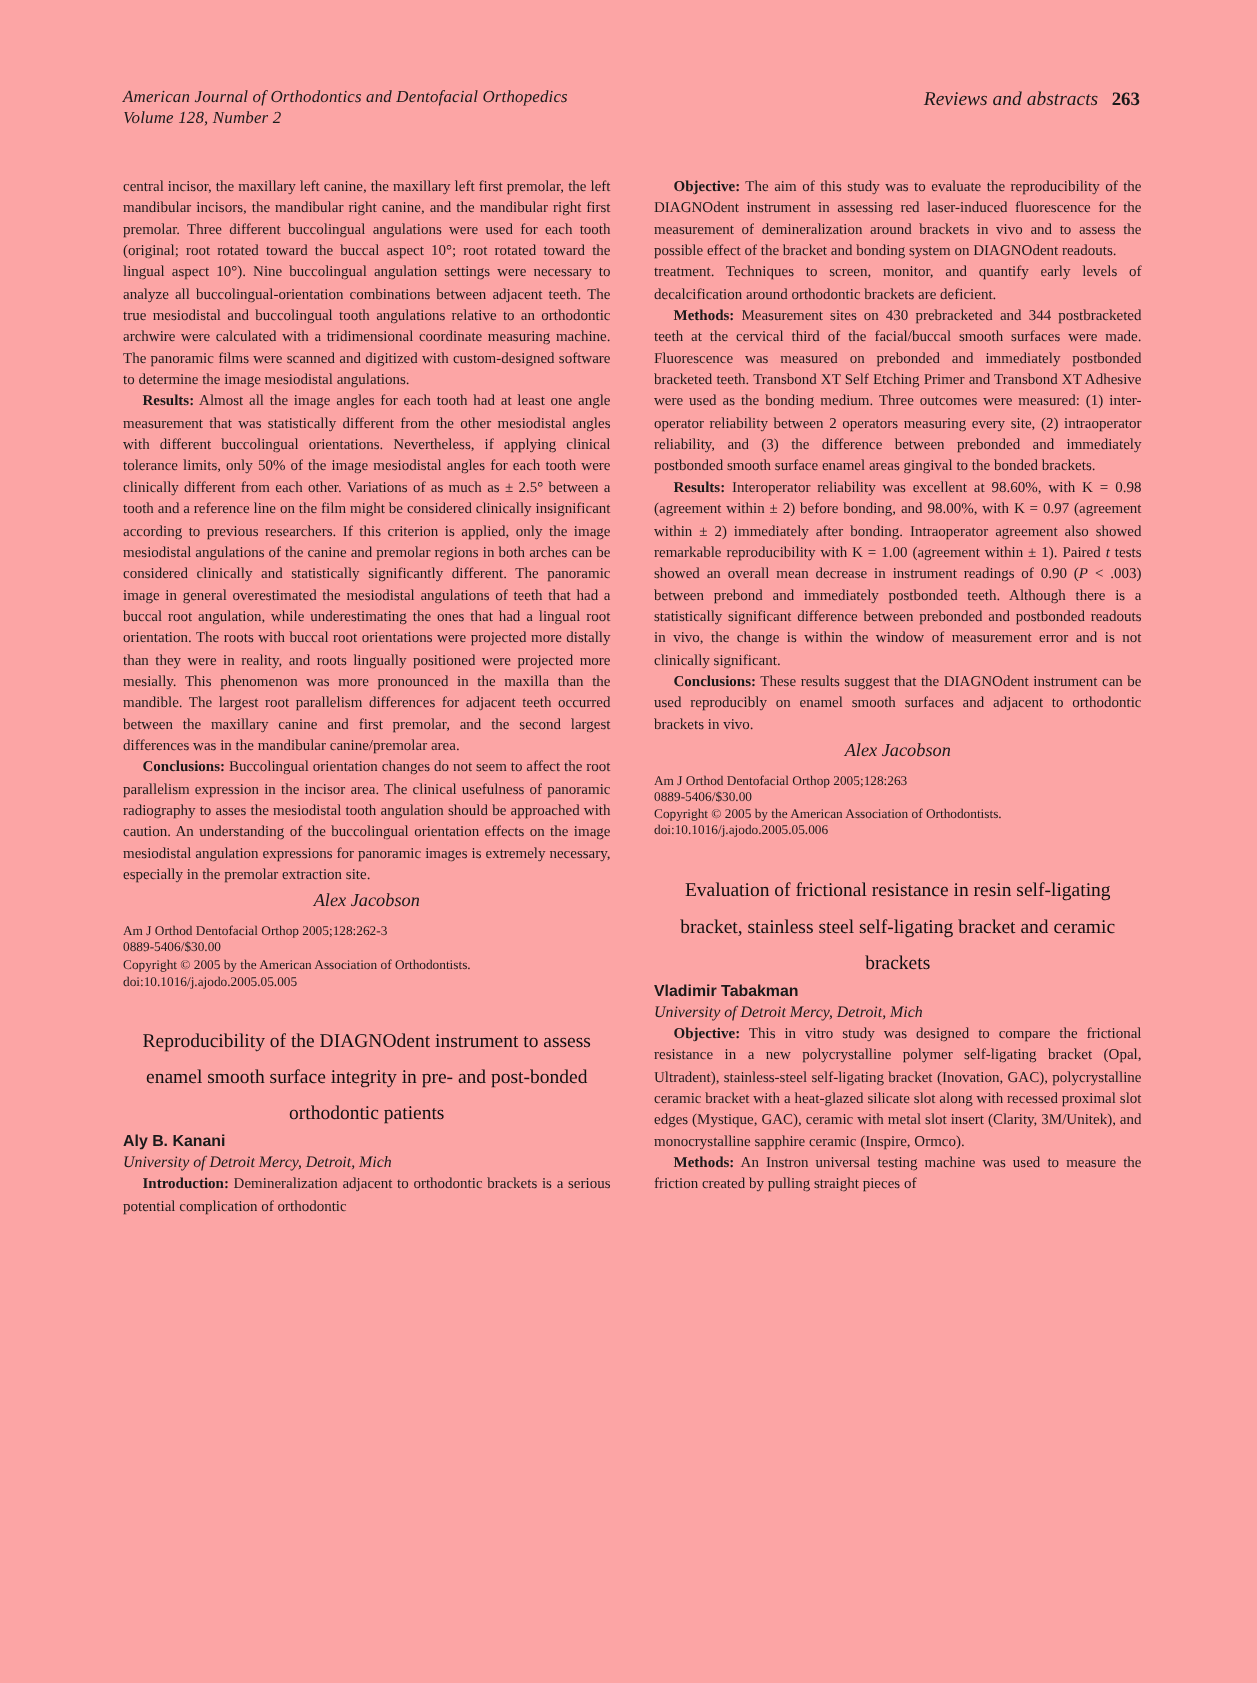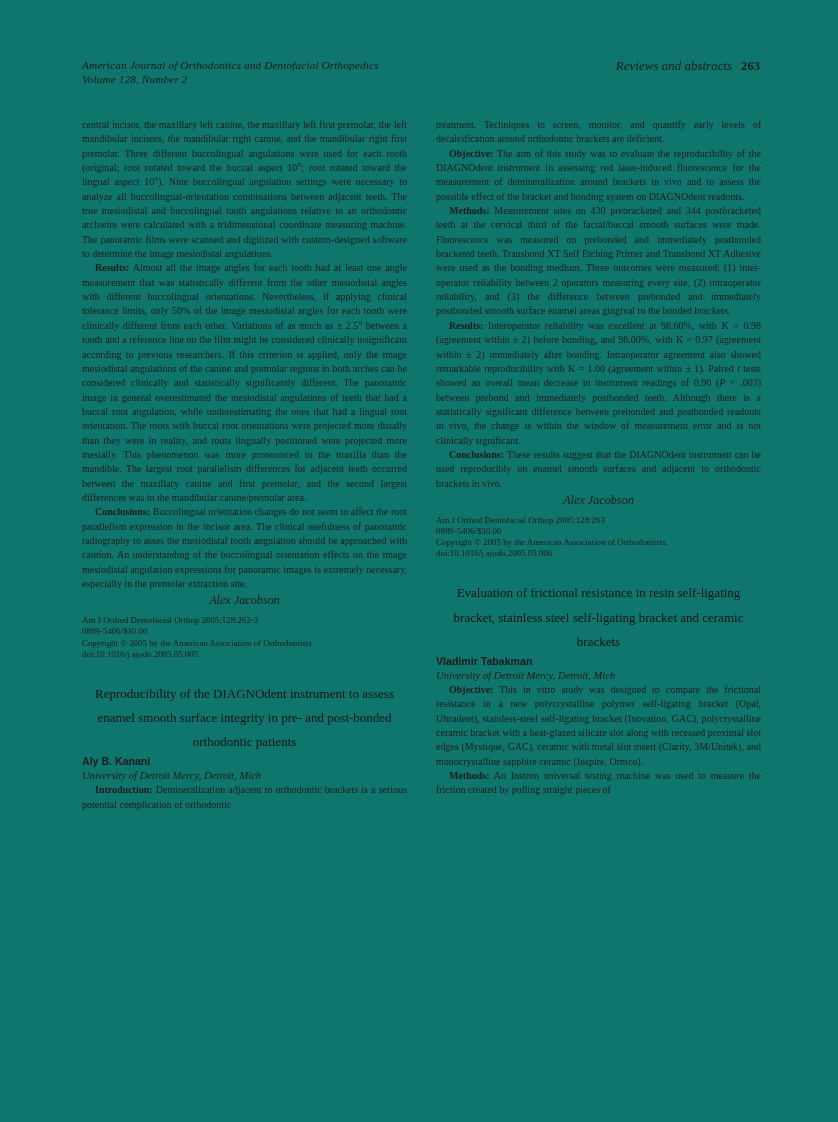--- a/index.html
+++ b/index.html
@@ -13,21 +13,21 @@
     font-family: "Liberation Serif", "DejaVu Serif", serif;
     color: #1a1a1a;
     position: relative;
     overflow: hidden;
   }
   .page {
     position: absolute;
     left: 0; top: 0;
     width: 838px;
     height: 1122px;
-    background: #0f766e;
+    background: #fca5a5;
   }
 
   
   .running-head {
     position: absolute;
     left: 82px;
     top: 58px;
     width: 678px;
     display: flex;
     justify-content: space-between;
@@ -153,23 +153,23 @@
     <div class="article-title">Reproducibility of the DIAGNOdent instrument to assess enamel smooth surface integrity in pre- and post-bonded orthodontic patients</div>
     <div class="author">Aly B. Kanani</div>
     <div class="affiliation">University of Detroit Mercy, Detroit, Mich</div>
 
     <p class="body indent after-affil"><span class="lead">Introduction:</span><span> Demineralization adjacent to orthodontic brackets is a serious potential complication of orthodontic</span></p>
 
   </div>
 
   <div class="col col-right">
 
+    <p class="body indent"><span class="lead">Objective:</span><span> The aim of this study was to evaluate the reproducibility of the DIAGNOdent instrument in assessing red laser-induced fluorescence for the measurement of demineralization around brackets in vivo and to assess the possible effect of the bracket and bonding system on DIAGNOdent readouts.</span></p>
+
     <p class="body">treatment. Techniques to screen, monitor, and quantify early levels of decalcification around orthodontic brackets are deficient.</p>
-
-    <p class="body indent"><span class="lead">Objective:</span><span> The aim of this study was to evaluate the reproducibility of the DIAGNOdent instrument in assessing red laser-induced fluorescence for the measurement of demineralization around brackets in vivo and to assess the possible effect of the bracket and bonding system on DIAGNOdent readouts.</span></p>
 
     <p class="body indent"><span class="lead">Methods:</span><span> Measurement sites on 430 prebracketed and 344 postbracketed teeth at the cervical third of the facial/buccal smooth surfaces were made. Fluorescence was measured on prebonded and immediately postbonded bracketed teeth. Transbond XT Self Etching Primer and Transbond XT Adhesive were used as the bonding medium. Three outcomes were measured: (1) inter-operator reliability between 2 operators measuring every site, (2) intraoperator reliability, and (3) the difference between prebonded and immediately postbonded smooth surface enamel areas gingival to the bonded brackets.</span></p>
 
     <p class="body indent"><span class="lead">Results:</span><span> Interoperator reliability was excellent at 98.60%, with K = 0.98 (agreement within ± 2) before bonding, and 98.00%, with K = 0.97 (agreement within ± 2) immediately after bonding. Intraoperator agreement also showed remarkable reproducibility with K = 1.00 (agreement within ± 1). Paired </span><span class="ital">t</span><span> tests showed an overall mean decrease in instrument readings of 0.90 (</span><span class="ital">P</span><span> &lt; .003) between prebond and immediately postbonded teeth. Although there is a statistically significant difference between prebonded and postbonded readouts in vivo, the change is within the window of measurement error and is not clinically significant.</span></p>
 
     <p class="body indent"><span class="lead">Conclusions:</span><span> These results suggest that the DIAGNOdent instrument can be used reproducibly on enamel smooth surfaces and adjacent to orthodontic brackets in vivo.</span></p>
 
     <div class="signature">Alex Jacobson</div>
 
     <div class="citation">

